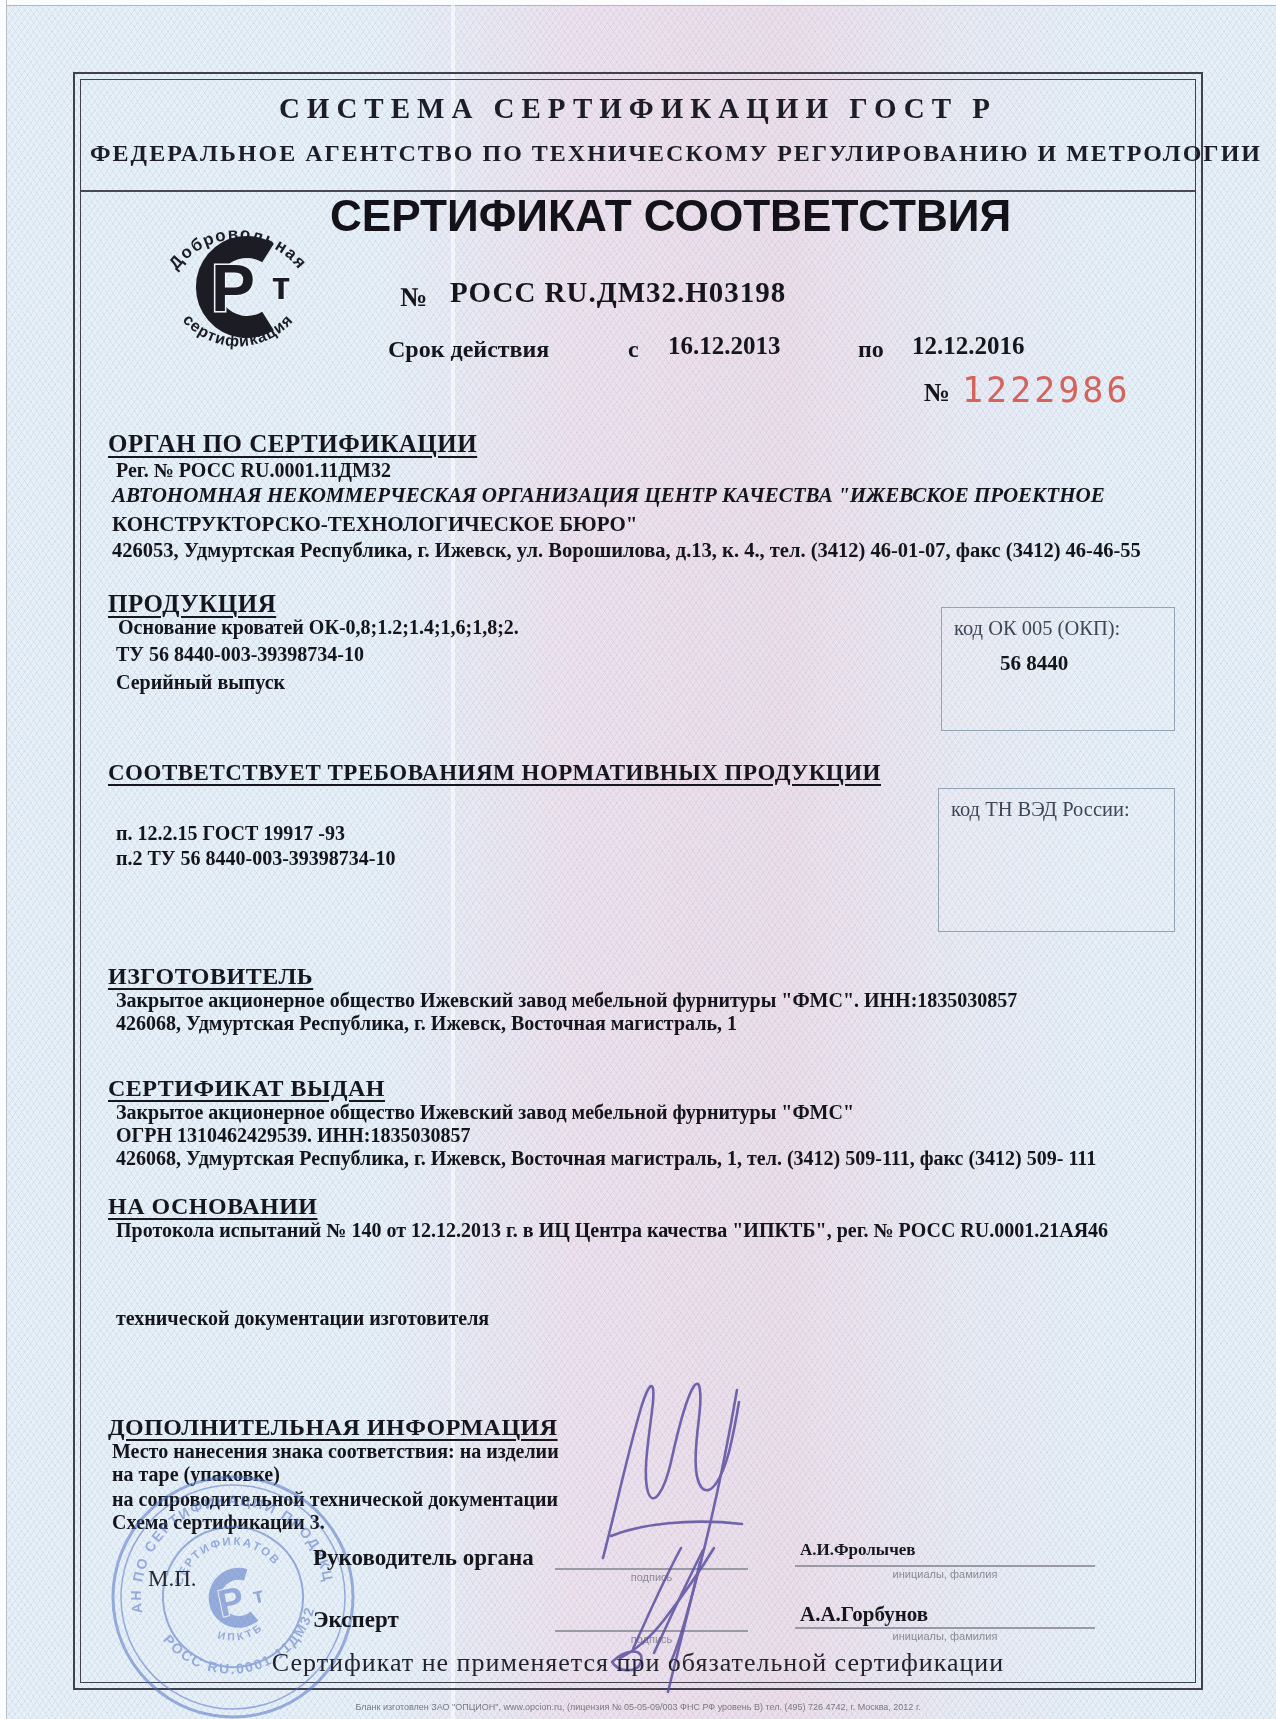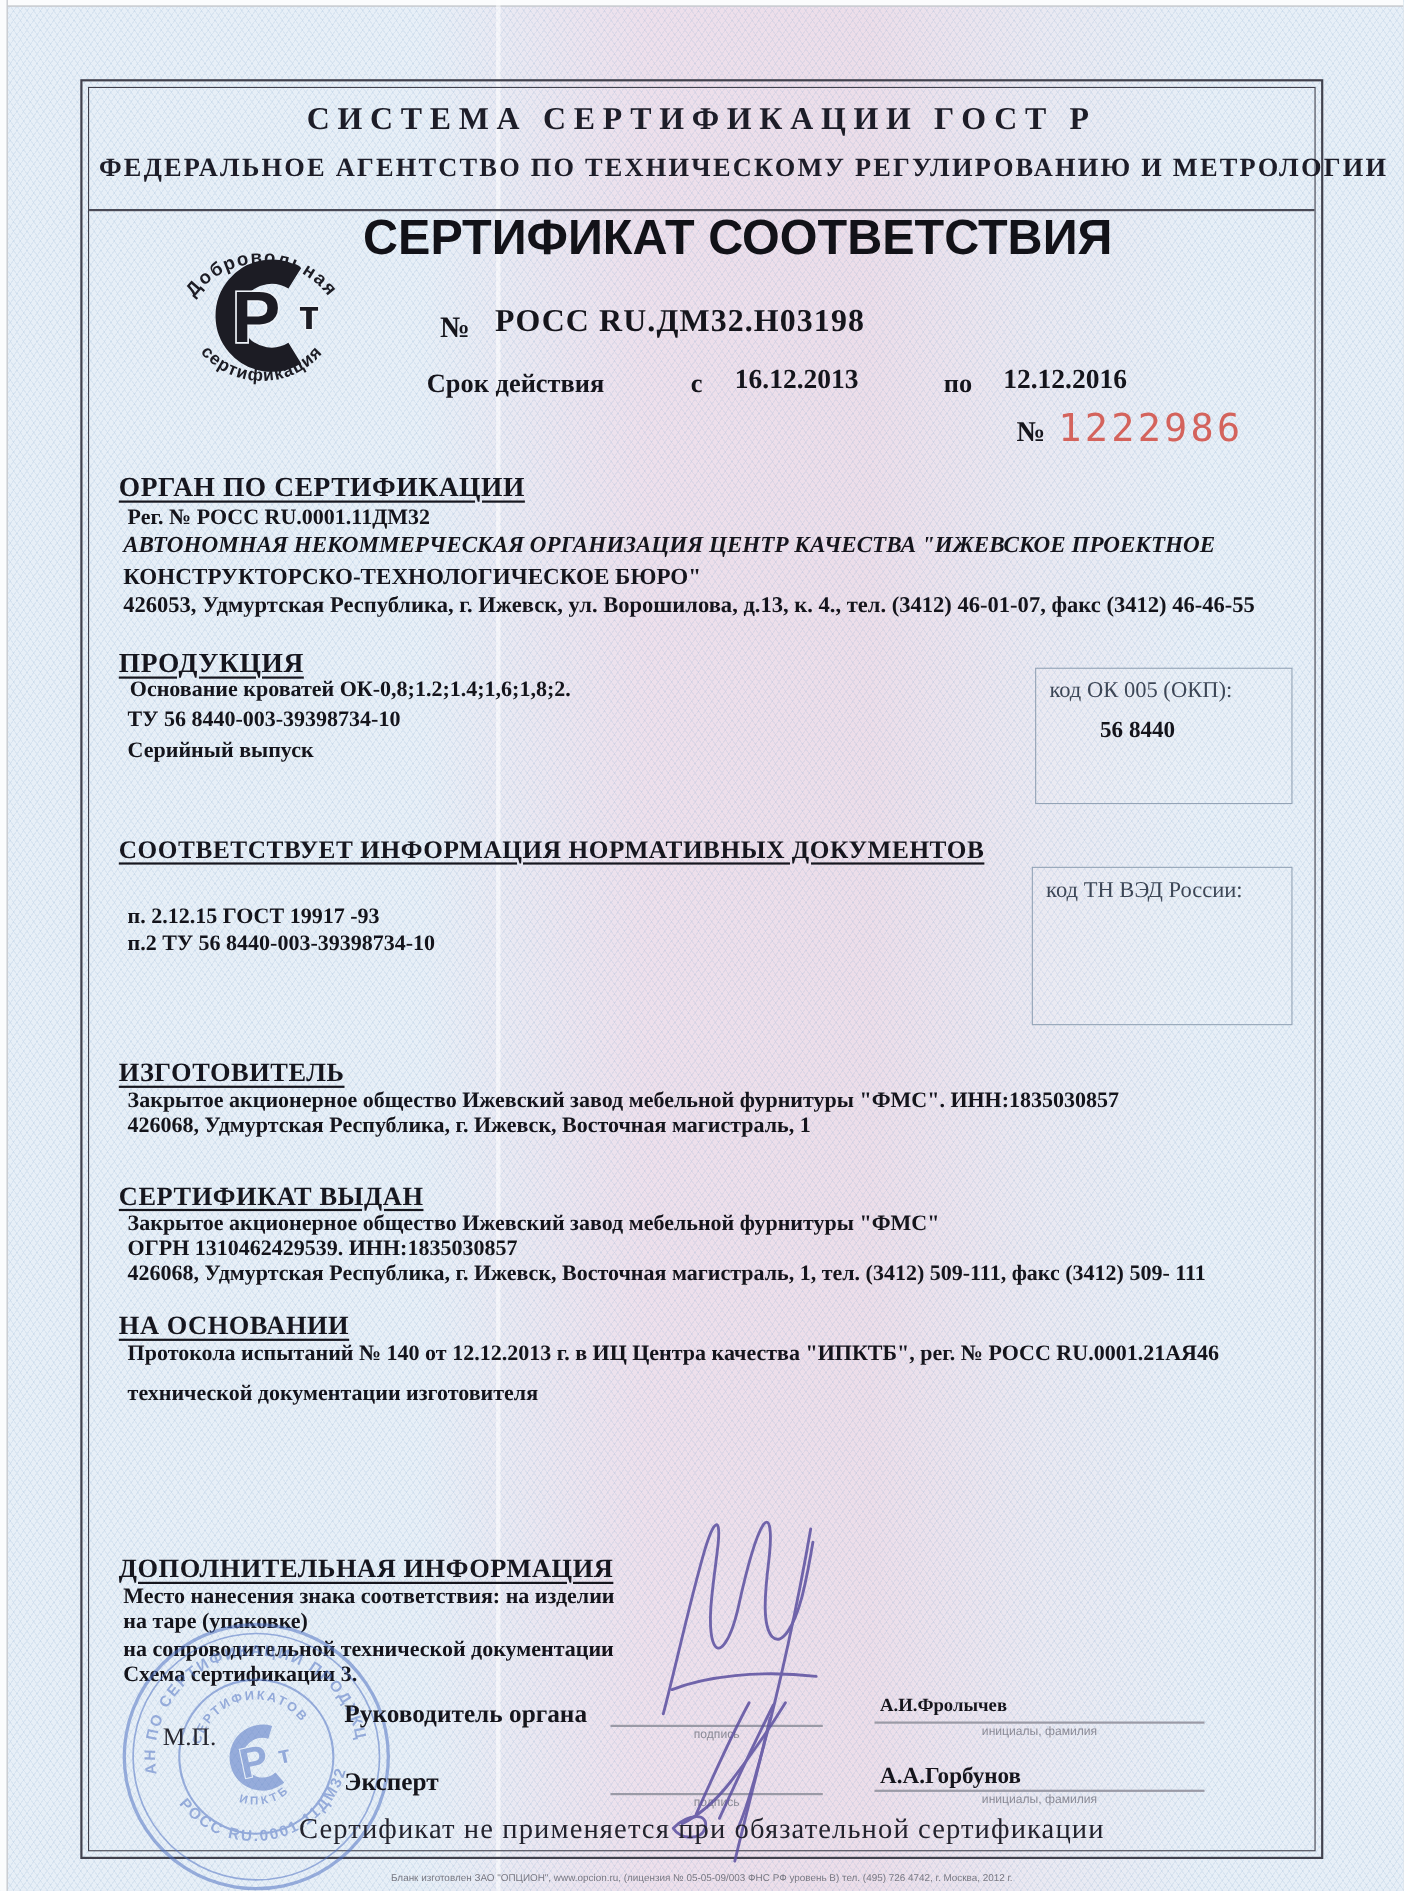--- a/index.html
+++ b/index.html
@@ -89,41 +89,41 @@
   <div class="abs heading" style="left:108px;top:590px;font-size:25px;">ПРОДУКЦИЯ</div>
   <div class="abs bodyline" style="left:118px;top:616px;font-size:20px;">Основание кроватей ОК-0,8;1.2;1.4;1,6;1,8;2.</div>
   <div class="abs bodyline" style="left:116px;top:643px;font-size:20px;">ТУ 56 8440-003-39398734-10</div>
   <div class="abs bodyline" style="left:116px;top:671px;font-size:20px;">Серийный выпуск</div>
 
   <div class="code-box" style="left:941px;top:607px;width:232px;height:122px;">
     <div class="abs code-label" style="left:12px;top:9px;font-size:20.5px;">код ОК 005 (ОКП):</div>
     <div class="abs ser b" style="left:58px;top:43px;font-size:21px;color:#14141b;">56 8440</div>
   </div>
 
-  <div class="abs heading" style="left:108px;top:760px;font-size:23px;">СООТВЕТСТВУЕТ ИНФОРМАЦИЯ НОРМАТИВНЫХ ДОКУМЕНТОВ</div>
-  <div class="abs bodyline" style="left:116px;top:822px;font-size:20px;">п. 2.12.15 ГОСТ 19917 -93</div>
+  <div class="abs heading" style="left:108px;top:760px;font-size:23px;">СООТВЕТСТВУЕТ ТРЕБОВАНИЯМ НОРМАТИВНЫХ ПРОДУКЦИИ</div>
+  <div class="abs bodyline" style="left:116px;top:822px;font-size:20px;">п. 12.2.15 ГОСТ 19917 -93</div>
   <div class="abs bodyline" style="left:116px;top:847px;font-size:20px;">п.2 ТУ 56 8440-003-39398734-10</div>
 
   <div class="code-box" style="left:938px;top:788px;width:235px;height:142px;">
     <div class="abs code-label" style="left:12px;top:9px;font-size:20.5px;">код ТН ВЭД России:</div>
     <div class="abs ser b" style="left:58px;top:43px;font-size:21px;"></div>
   </div>
 
   <div class="abs heading" style="left:108px;top:963px;font-size:24px;">ИЗГОТОВИТЕЛЬ</div>
   <div class="abs bodyline" style="left:116px;top:989px;font-size:20px;">Закрытое акционерное общество Ижевский завод мебельной фурнитуры "ФМС". ИНН:1835030857</div>
   <div class="abs bodyline" style="left:116px;top:1012px;font-size:20px;">426068, Удмуртская Республика, г. Ижевск, Восточная магистраль, 1</div>
 
   <div class="abs heading" style="left:108px;top:1075px;font-size:24px;">СЕРТИФИКАТ ВЫДАН</div>
   <div class="abs bodyline" style="left:116px;top:1101px;font-size:20px;">Закрытое акционерное общество Ижевский завод мебельной фурнитуры "ФМС"</div>
   <div class="abs bodyline" style="left:116px;top:1124px;font-size:20px;">ОГРН 1310462429539. ИНН:1835030857</div>
   <div class="abs bodyline" style="left:116px;top:1147px;font-size:20px;">426068, Удмуртская Республика, г. Ижевск, Восточная магистраль, 1, тел. (3412) 509-111, факс (3412) 509- 111</div>
 
   <div class="abs heading" style="left:108px;top:1193px;font-size:24px;">НА ОСНОВАНИИ</div>
   <div class="abs bodyline" style="left:116px;top:1219px;font-size:20px;">Протокола испытаний № 140 от 12.12.2013 г. в ИЦ Центра качества "ИПКТБ", рег. № РОСС RU.0001.21АЯ46</div>
-  <div class="abs bodyline" style="left:116px;top:1256px;font-size:20px;">технической документации изготовителя</div>
+  <div class="abs bodyline" style="left:116px;top:1307px;font-size:20px;">технической документации изготовителя</div>
 
   <div class="abs bodyline" style="left:112px;top:1440px;font-size:20px;">Место нанесения знака соответствия: на изделии</div>
   <div class="abs heading" style="left:108px;top:1414px;font-size:24px;">ДОПОЛНИТЕЛЬНАЯ ИНФОРМАЦИЯ</div>
   <div class="abs bodyline" style="left:112px;top:1463px;font-size:20px;">на таре (упаковке)</div>
   <div class="abs bodyline" style="left:112px;top:1488px;font-size:20px;">на сопроводительной технической документации</div>
   <div class="abs bodyline" style="left:112px;top:1511px;font-size:20px;">Схема сертификации 3.</div>
 
   <svg class="abs" style="left:98px;top:1462px;" width="270" height="270" viewBox="0 0 270 270">
     <defs>
       <path id="stRingTop" d="M 43 135 A 92 92 0 0 1 227 135" fill="none"></path>

